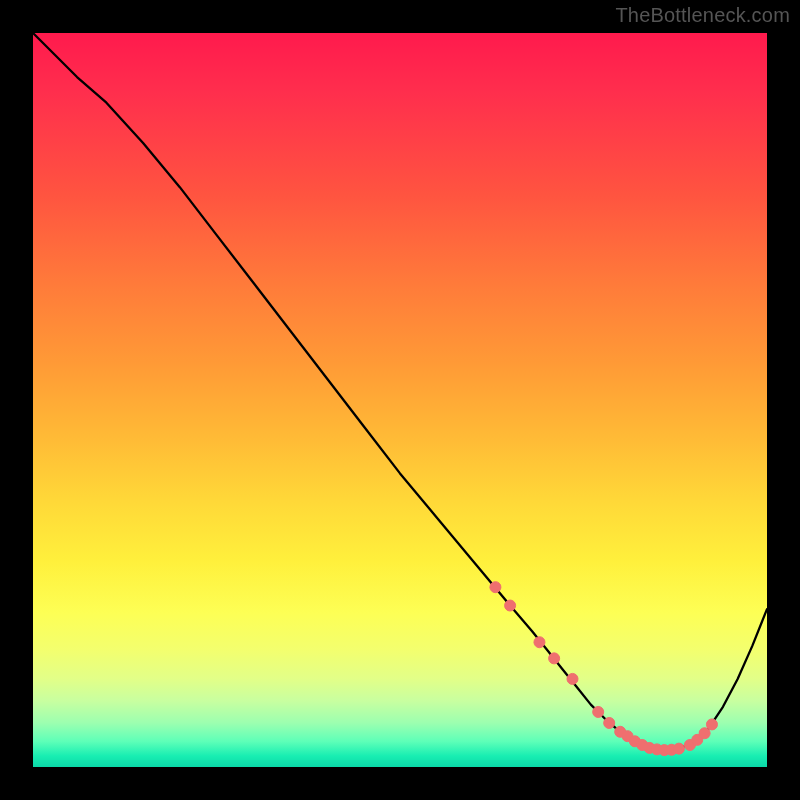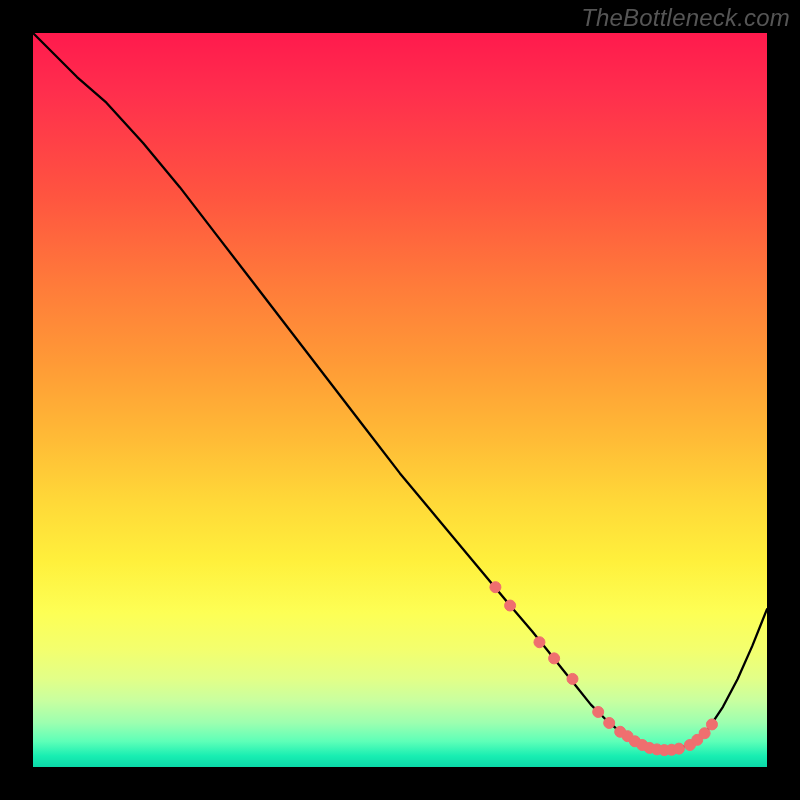--- a/index.html
+++ b/index.html
@@ -15,25 +15,24 @@
     position: relative;
     width: 800px;
     height: 800px;
     background: #000;
   }
   .watermark {
     position: absolute;
     top: 4px;
     right: 10px;
     color: #555;
-    font-size: 24px;
+    font-size: 20px;
     font-weight: 500;
     letter-spacing: 0.2px;
     z-index: 20;
-    font-style: italic;
   }
   .plot-area {
     position: absolute;
     left: 33px;
     top: 33px;
     width: 734px;
     height: 734px;
     background: linear-gradient(to bottom,
       #ff1a4d 0%,
       #ff2e4d 8%,

